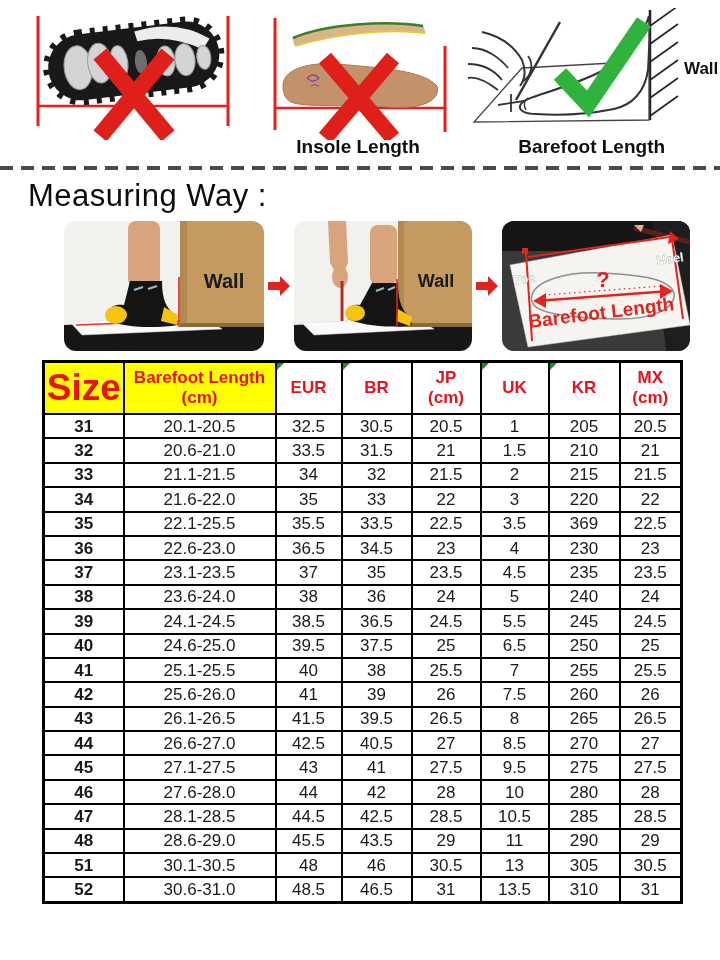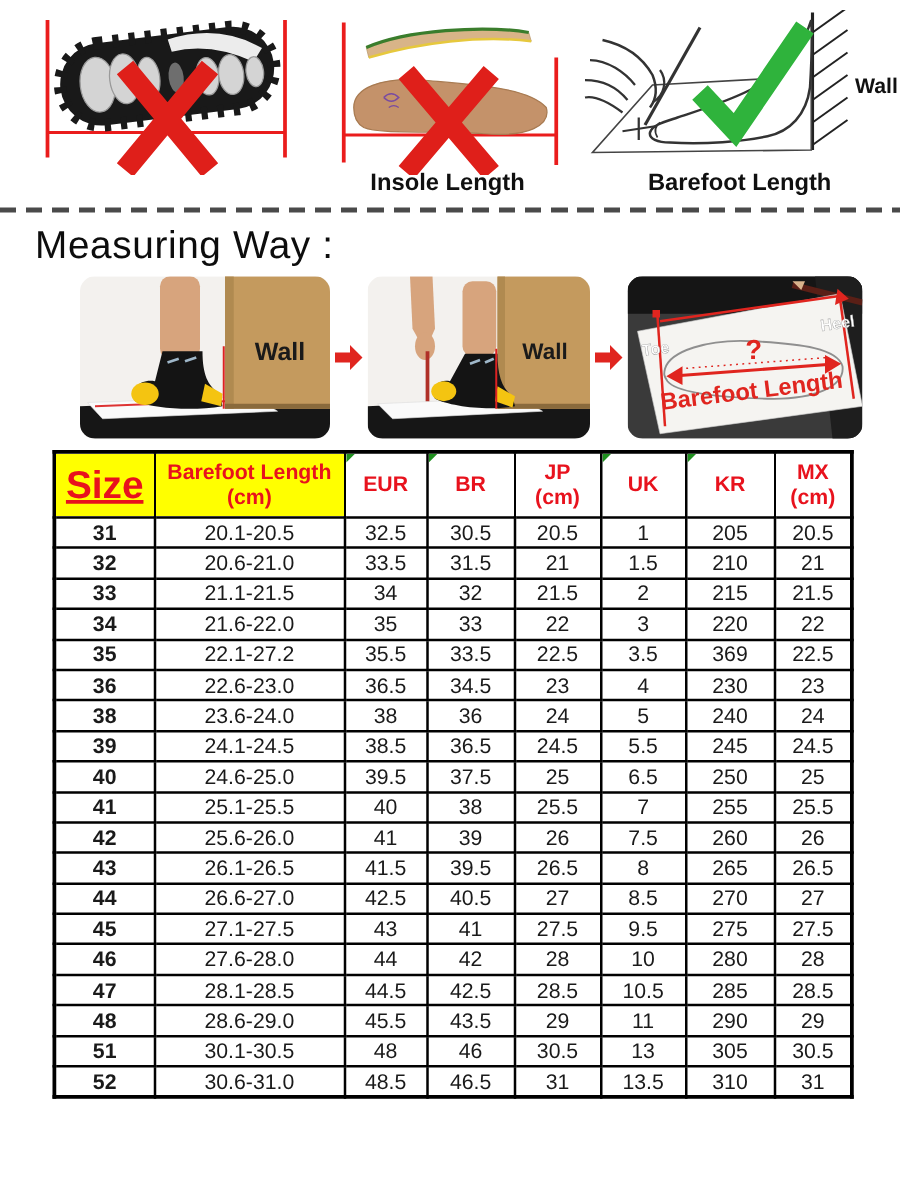--- a/index.html
+++ b/index.html
@@ -34,21 +34,21 @@
   }
   table.size-table th,table.size-table td{
     border:2px solid #000;text-align:center;vertical-align:middle;
     padding:0;overflow:hidden;
   }
   table.size-table th{
     color:#e8121d;background:#ffffff;font-weight:bold;font-size:17px;
     line-height:1.2;position:relative;height:50px;
   }
   table.size-table th.yl{background:#ffff00;}
-  table.size-table th.size-h{font-size:31px;text-decoration:underline;}
+  table.size-table th.size-h{font-size:37px;}
   table.size-table th.tri::before{
     content:"";position:absolute;top:0;left:0;width:0;height:0;
     border-top:7px solid #1e8f1e;border-right:7px solid transparent;
   }
   table.size-table td{height:22.4px;font-size:17px;line-height:1;color:#1a1a1a;}
   table.size-table td.b{font-weight:bold;}
 </style>
 </head>
 <body>
 
@@ -309,39 +309,49 @@
         <td>21.6-22.0</td>
         <td>35</td>
         <td>33</td>
         <td>22</td>
         <td>3</td>
         <td>220</td>
         <td>22</td>
       </tr>
       <tr>
         <td class="b">35</td>
-        <td>22.1-27.2</td>
+        <td>22.1-25.5</td>
         <td>35.5</td>
         <td>33.5</td>
         <td>22.5</td>
         <td>3.5</td>
         <td>369</td>
         <td>22.5</td>
       </tr>
       <tr>
         <td class="b">36</td>
         <td>22.6-23.0</td>
         <td>36.5</td>
         <td>34.5</td>
         <td>23</td>
         <td>4</td>
         <td>230</td>
         <td>23</td>
       </tr>
       <tr>
+        <td class="b">37</td>
+        <td>23.1-23.5</td>
+        <td>37</td>
+        <td>35</td>
+        <td>23.5</td>
+        <td>4.5</td>
+        <td>235</td>
+        <td>23.5</td>
+      </tr>
+      <tr>
         <td class="b">38</td>
         <td>23.6-24.0</td>
         <td>38</td>
         <td>36</td>
         <td>24</td>
         <td>5</td>
         <td>240</td>
         <td>24</td>
       </tr>
       <tr>

